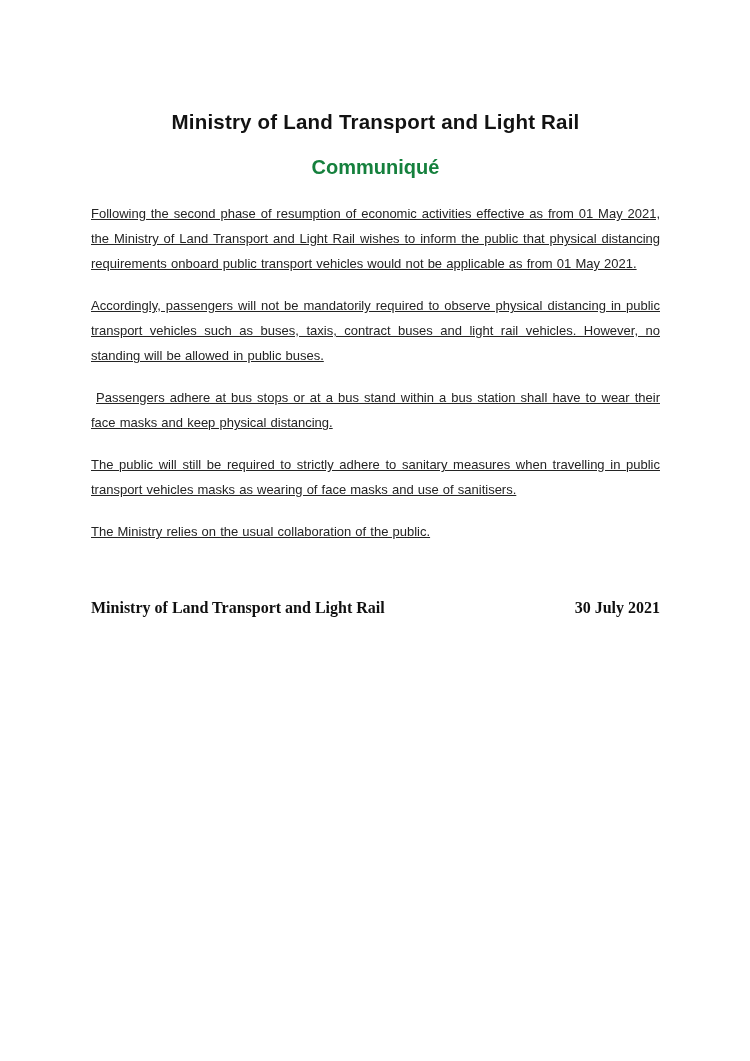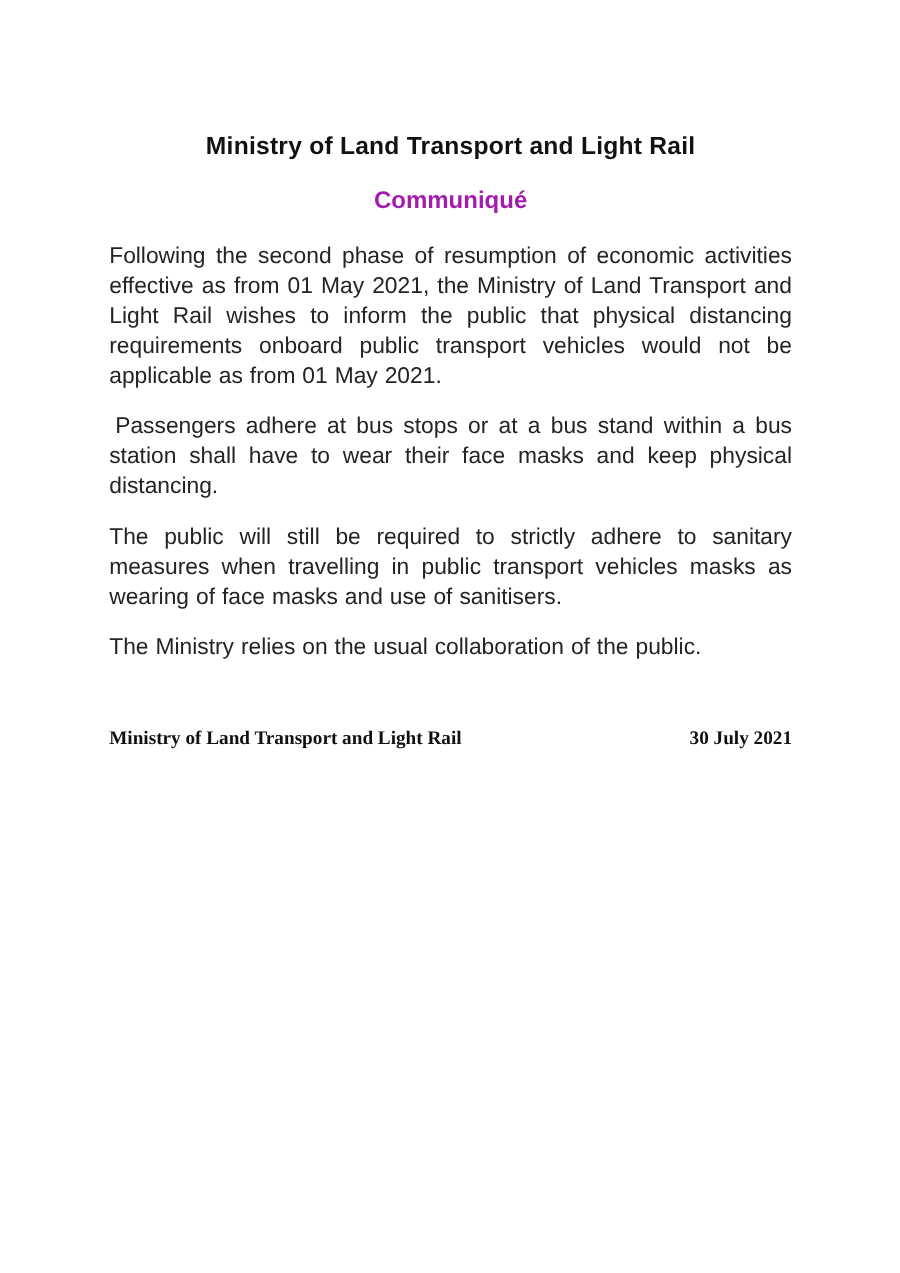--- a/index.html
+++ b/index.html
@@ -27,30 +27,31 @@
     color: #121212;
     letter-spacing: 0.2px;
     line-height: 24px;
   }
   .doc-subtitle {
     margin: 0 0 22px 0;
     text-align: center;
     font-family: "Liberation Sans", sans-serif;
     font-size: 20px;
     font-weight: bold;
-    color: #a21caf;
+    color: #15803d;
     line-height: 24px;
   }
   .body-para {
     margin: 12px 0 17px 0;
-    font-size: 19px;
+    font-size: 13px;
     line-height: 25px;
     text-align: justify;
     color: #242424;
     word-spacing: 0.5px;
+    text-decoration: underline;
   }
   .body-para.lead-space {
     text-indent: 5px;
   }
   .signature-row {
     display: flex;
     justify-content: space-between;
     align-items: baseline;
     margin-top: 55px;
     font-family: "Liberation Serif", serif;
@@ -63,20 +64,21 @@
 <body>
 
 <div class="page">
 
   <h1 class="doc-title">Ministry of Land Transport and Light Rail</h1>
 
   <h2 class="doc-subtitle">Communiqué</h2>
 
   <p class="body-para">Following the second phase of resumption of economic activities effective as from 01 May 2021, the Ministry of Land Transport and Light Rail wishes to inform the public that physical distancing requirements onboard public transport vehicles would not be applicable as from 01 May 2021.</p>
 
+  <p class="body-para">Accordingly, passengers will not be mandatorily required to observe physical distancing in public transport vehicles such as buses, taxis, contract buses and light rail vehicles. However, no standing will be allowed in public buses.</p>
 
   <p class="body-para lead-space">Passengers adhere at bus stops or at a bus stand within a bus station shall have to wear their face masks and keep physical distancing.</p>
 
   <p class="body-para">The public will still be required to strictly adhere to sanitary measures when travelling in public transport vehicles masks as wearing of face masks and use of sanitisers.</p>
 
   <p class="body-para">The Ministry relies on the usual collaboration of the public.</p>
 
   <div class="signature-row">
     <span>Ministry of Land Transport and Light Rail</span>
     <span>30 July 2021</span>

